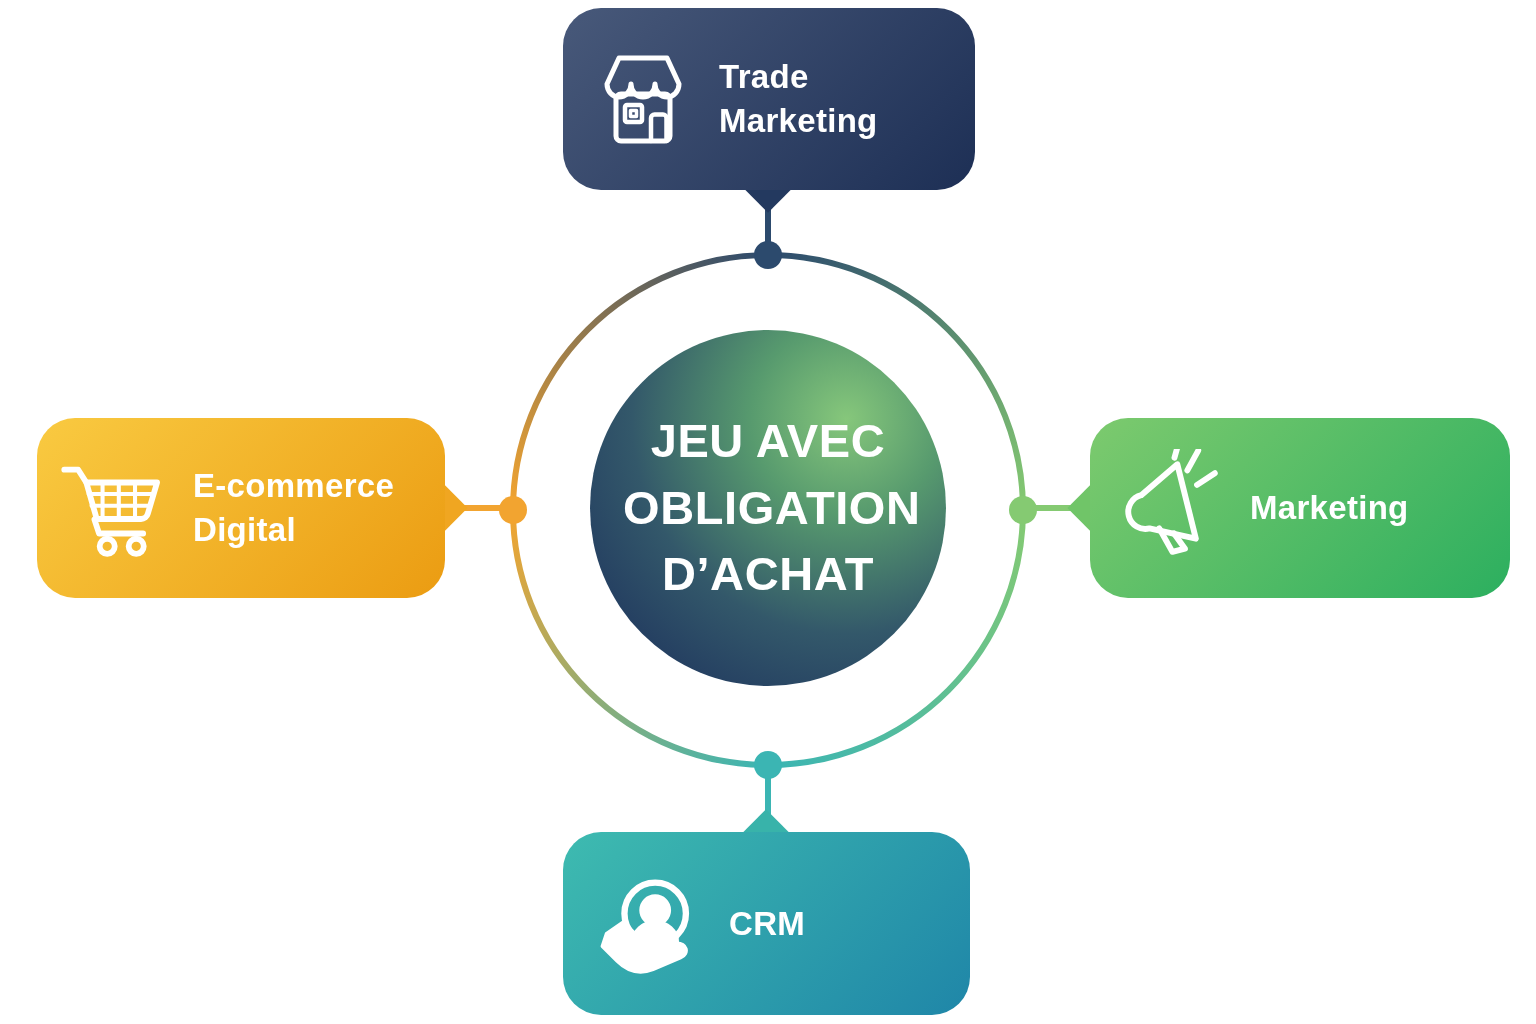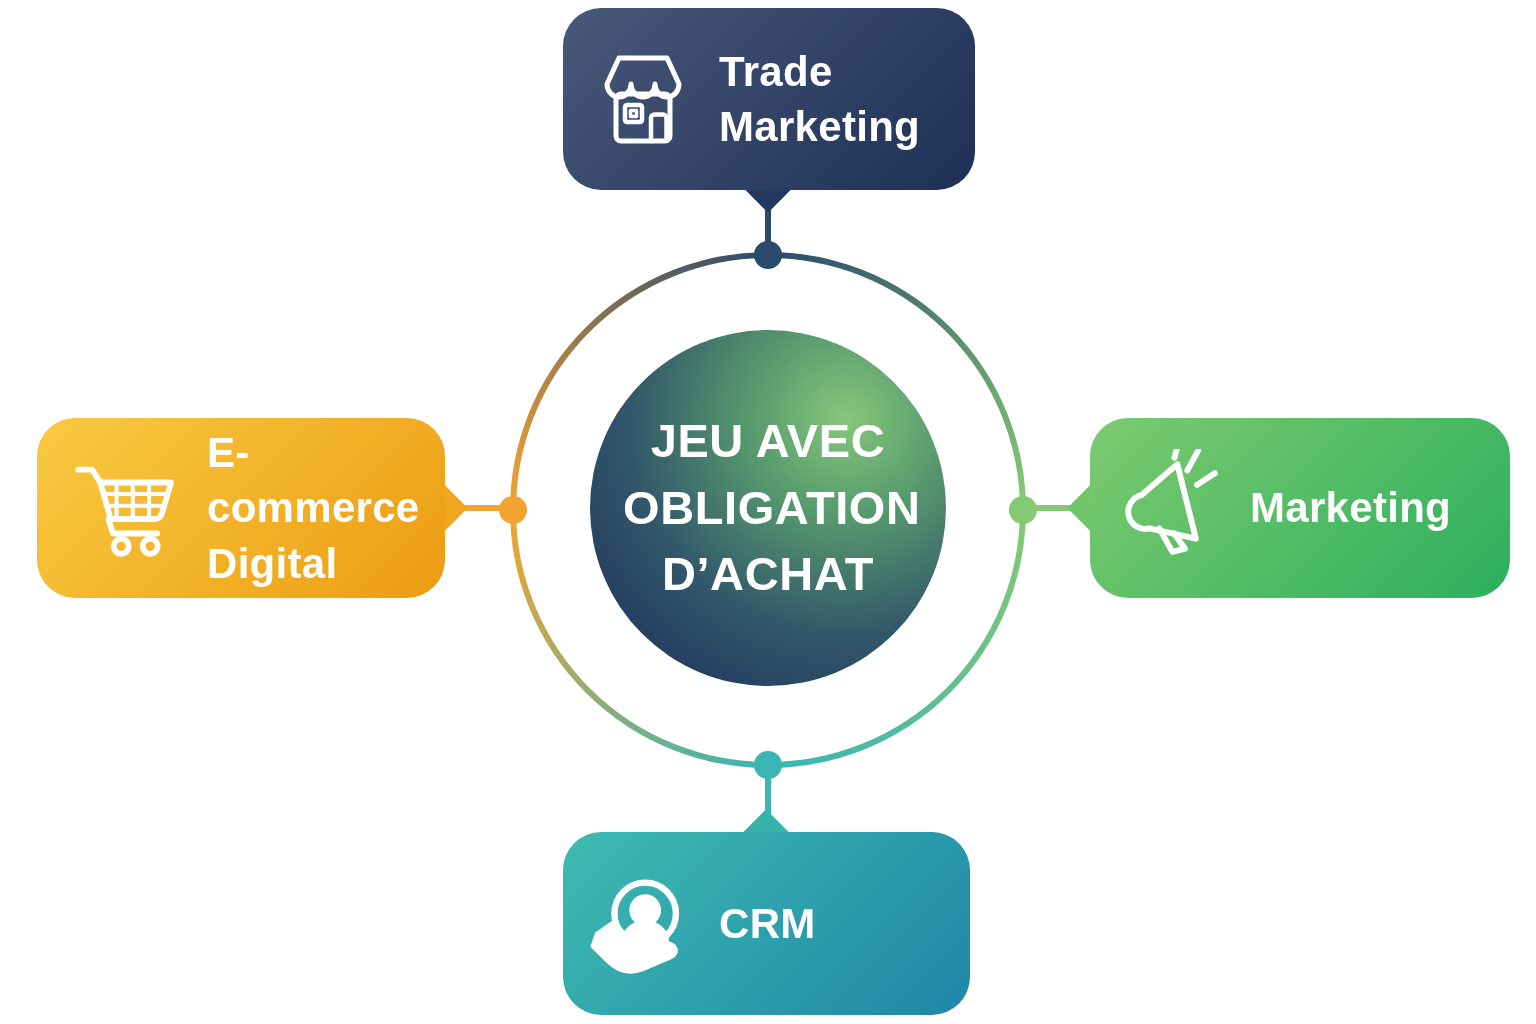--- a/index.html
+++ b/index.html
@@ -5,35 +5,35 @@
   html,body{margin:0;padding:0;background:#fff;}
   #stage{
     position:relative;width:1536px;height:1024px;background:#fff;overflow:hidden;
     font-family:"Liberation Sans",sans-serif;
   }
   
   .card{
     position:absolute;border-radius:38px;display:flex;align-items:center;
     color:#fff;box-sizing:border-box;
   }
-  .card .label{font-weight:700;font-size:42px;line-height:1.32;letter-spacing:.3px;}
+  .card .label{font-weight:700;font-size:33px;line-height:1.32;letter-spacing:.3px;}
   .card .label span{display:block;}
   .card svg{flex:none;}
   #card-top{left:563px;top:8px;width:412px;height:182px;
     background:linear-gradient(135deg,#48597a 0%,#1d2f55 100%);
     padding-left:30px;gap:26px;}
   #card-left{left:37px;top:418px;width:408px;height:180px;
     background:linear-gradient(135deg,#f9ca41 0%,#eb9c12 100%);
-    padding-left:32px;gap:22px;}
+    padding-left:18px;gap:22px;}
   #card-right{left:1090px;top:418px;width:420px;height:180px;
     background:linear-gradient(135deg,#7dca6e 0%,#2caf5f 100%);
     padding-left:24px;gap:18px;}
   #card-bottom{left:563px;top:832px;width:407px;height:183px;
     background:linear-gradient(135deg,#3ebbb0 0%,#1f86a8 100%);
-    padding-left:26px;gap:24px;}
+    padding-left:36px;gap:24px;}
   
   .tail{position:absolute;width:32px;height:32px;transform:rotate(45deg);}
   #tail-top{left:752px;top:174px;background:#23395f;}
   #tail-left{left:429px;top:492px;background:#f0a621;}
   #tail-right{left:1074px;top:492px;background:#70c568;}
   #tail-bottom{left:750px;top:816px;background:#38b3aa;}
   
   .link{position:absolute;border-radius:3px;}
   #link-top{left:765px;top:192px;width:6px;height:56px;background:#2c4a6d;}
   #link-left{left:444px;top:505px;width:60px;height:6px;background:#f2a430;}

